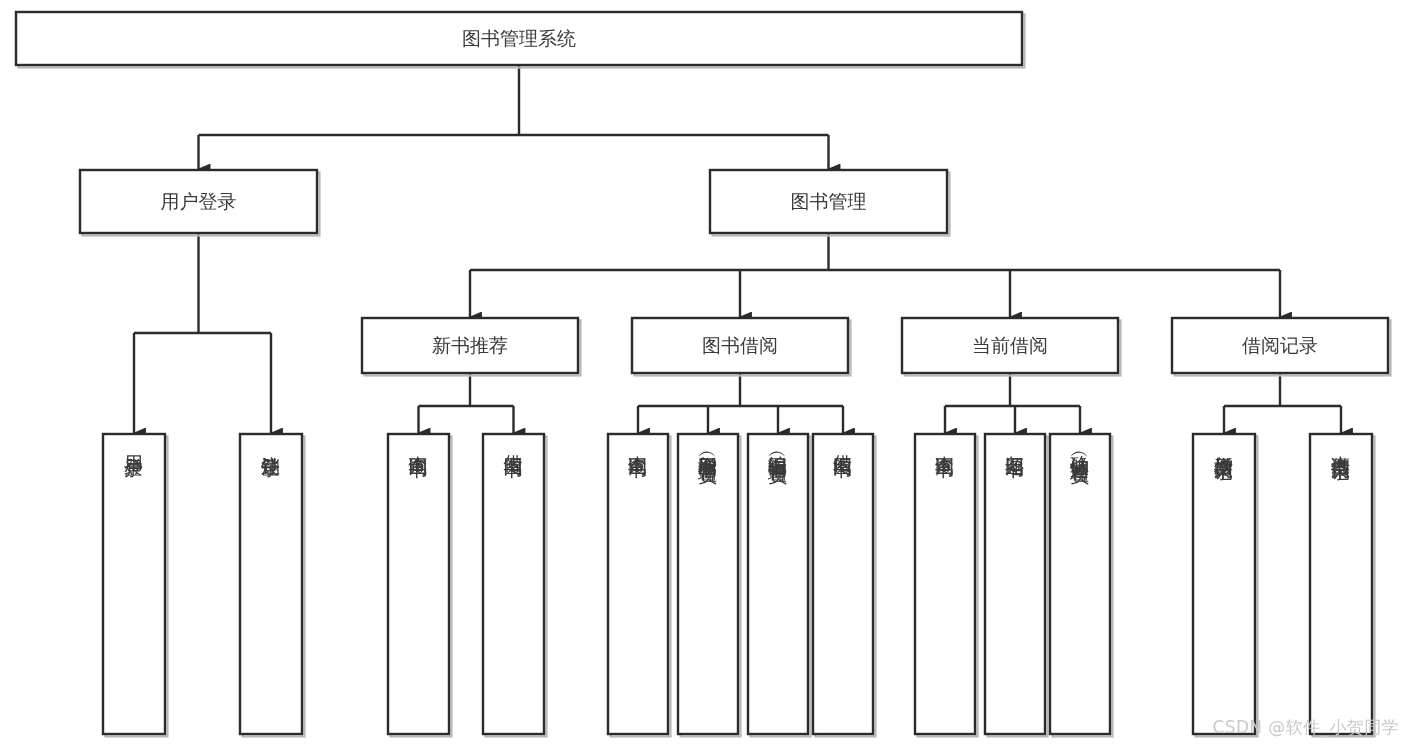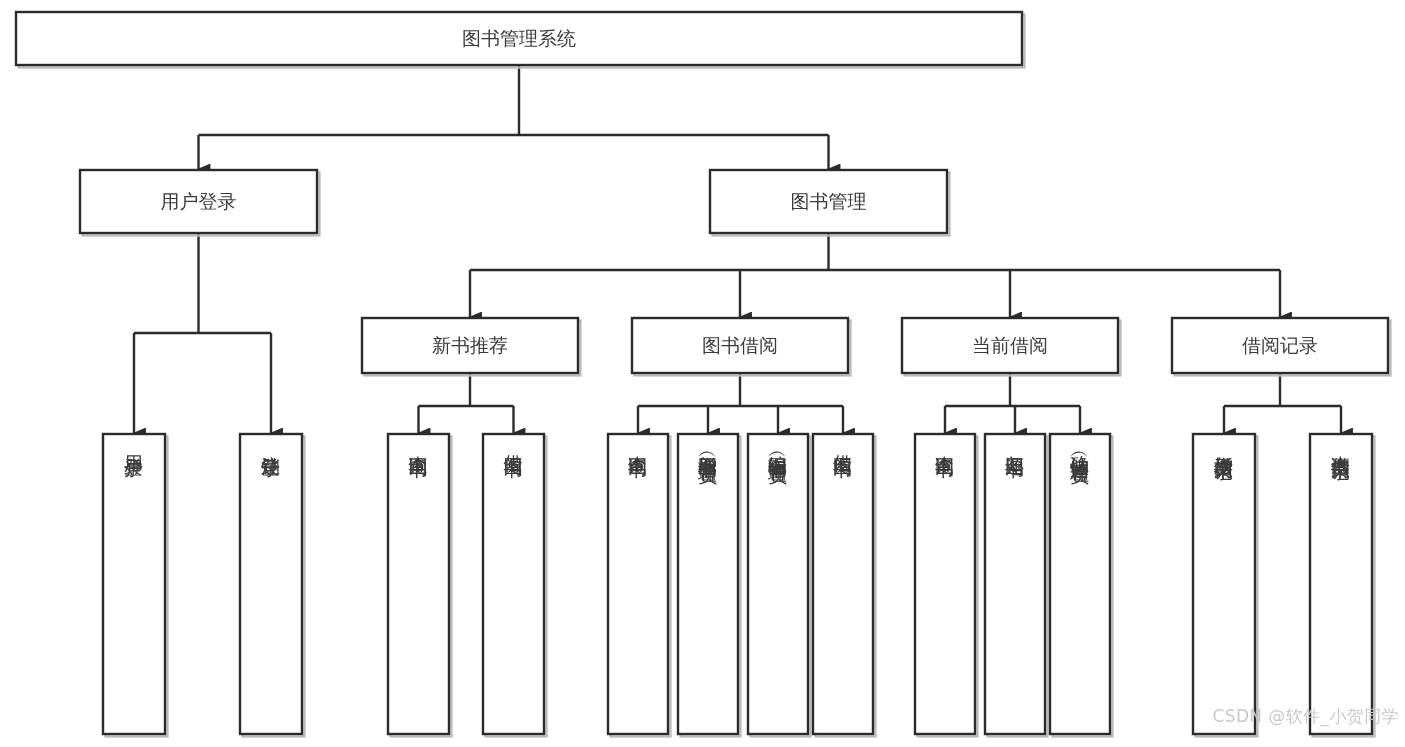--- a/index.html
+++ b/index.html
@@ -67,21 +67,21 @@
     color: #3a3a3a;
     writing-mode: vertical-rl;
     text-orientation: upright;
     letter-spacing: 1.5px;
     line-height: 1;
     white-space: nowrap;
   }
   .watermark {
     position: absolute;
     right: 6px;
-    bottom: 19px;
+    bottom: 8px;
     font-family: "DejaVu Sans", "Liberation Sans", sans-serif;
     font-size: 17px;
     color: #c9c9c9;
     letter-spacing: 0.4px;
     white-space: nowrap;
   }
 </style>
 </head>
 <body>
 

